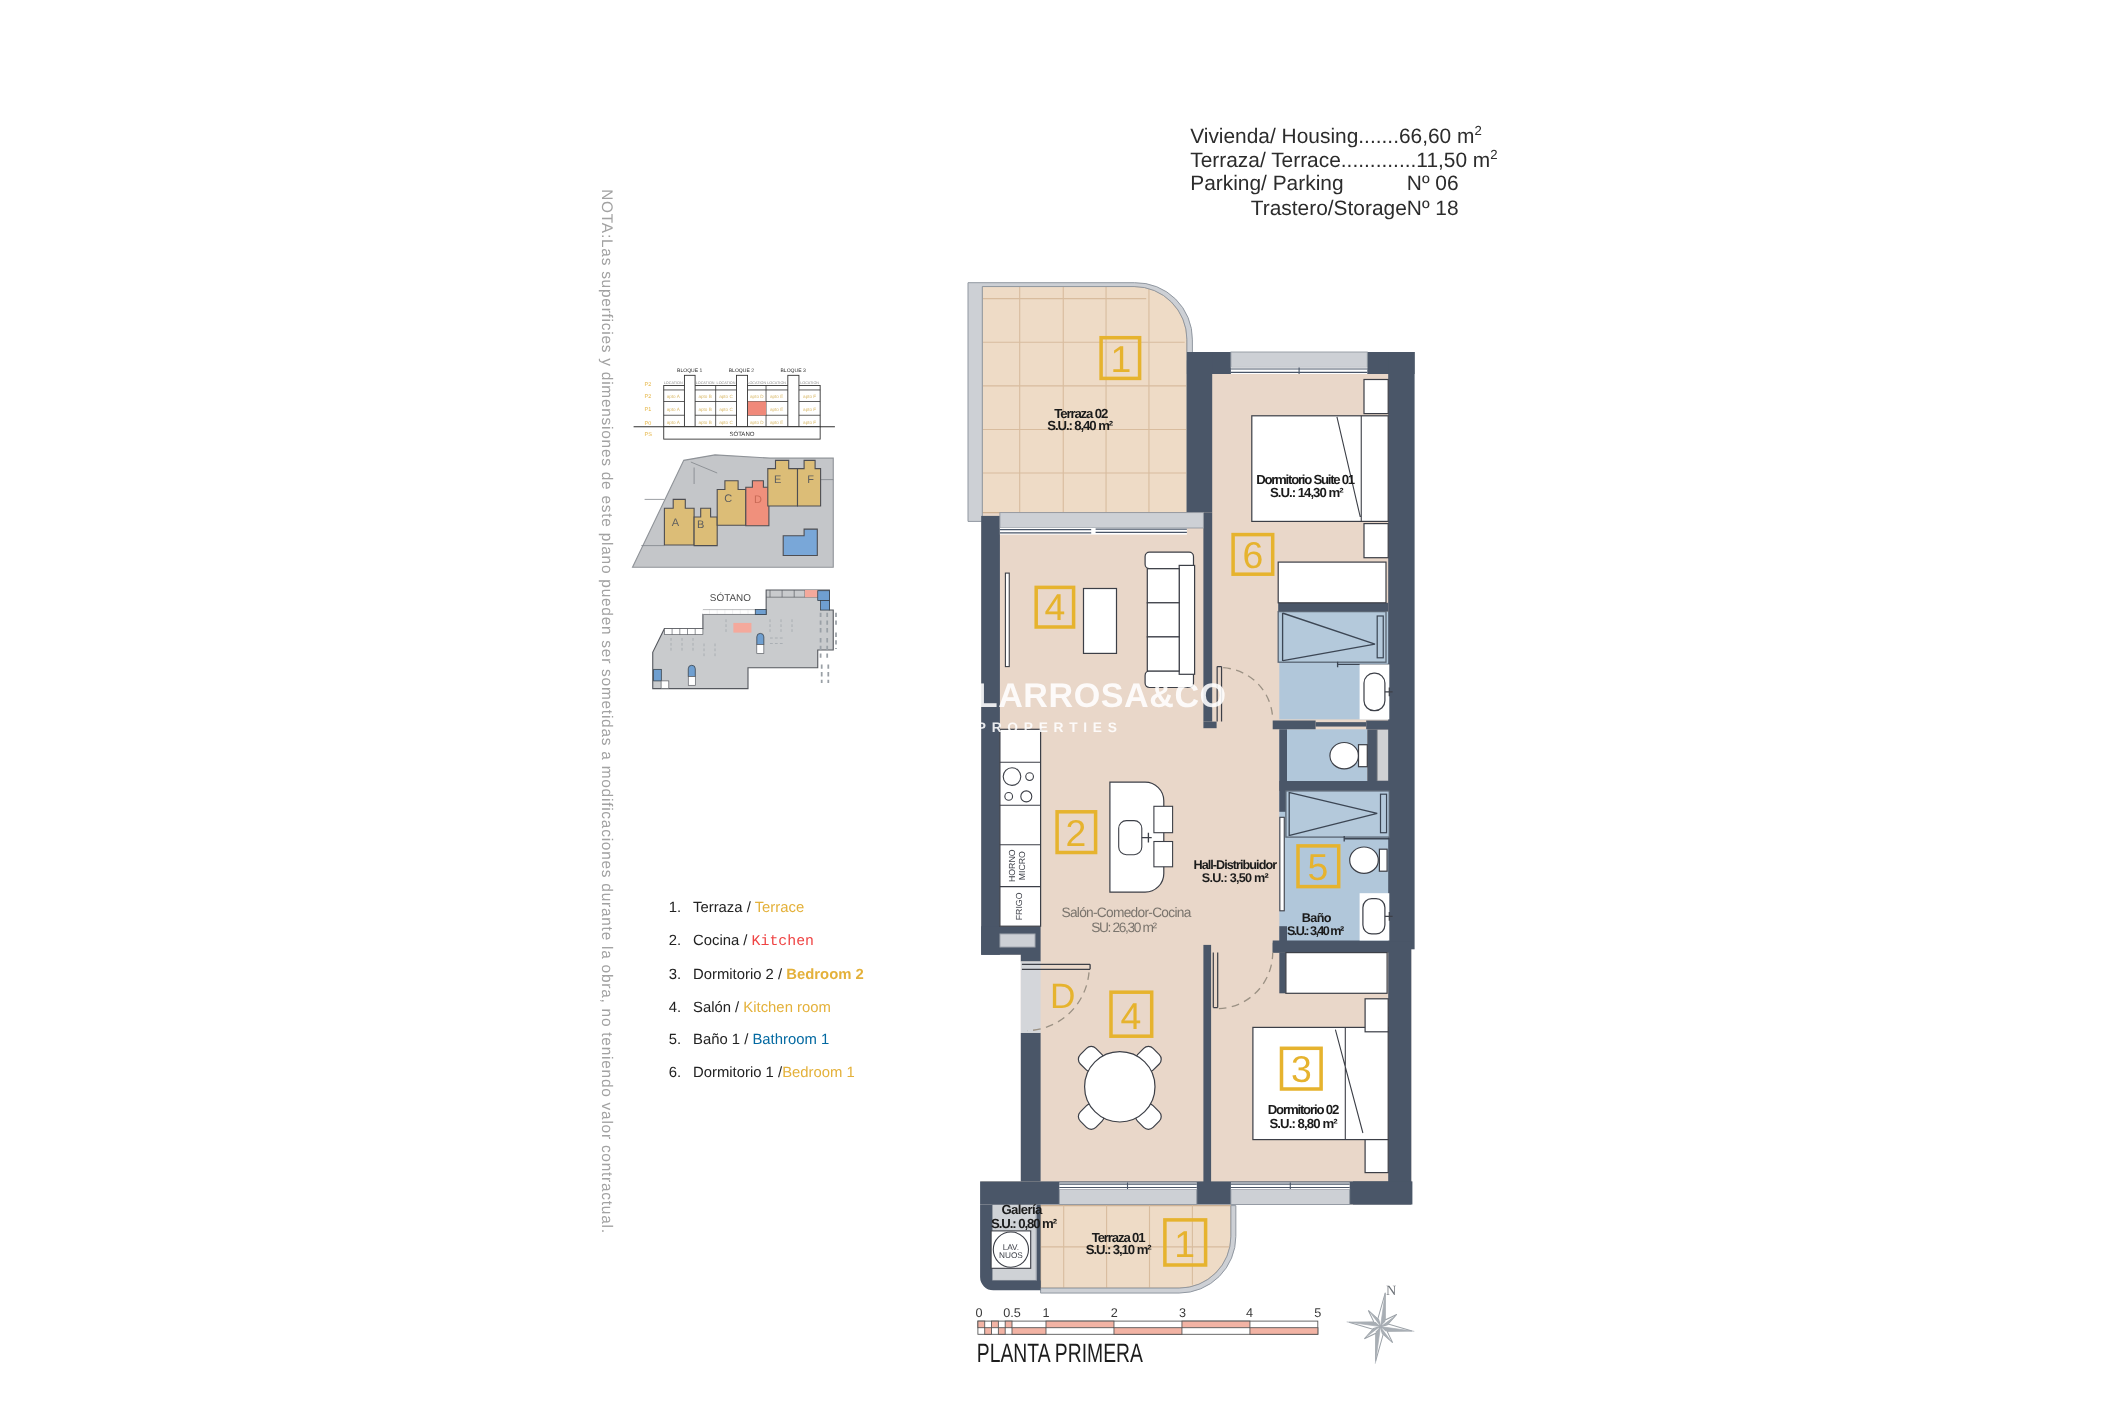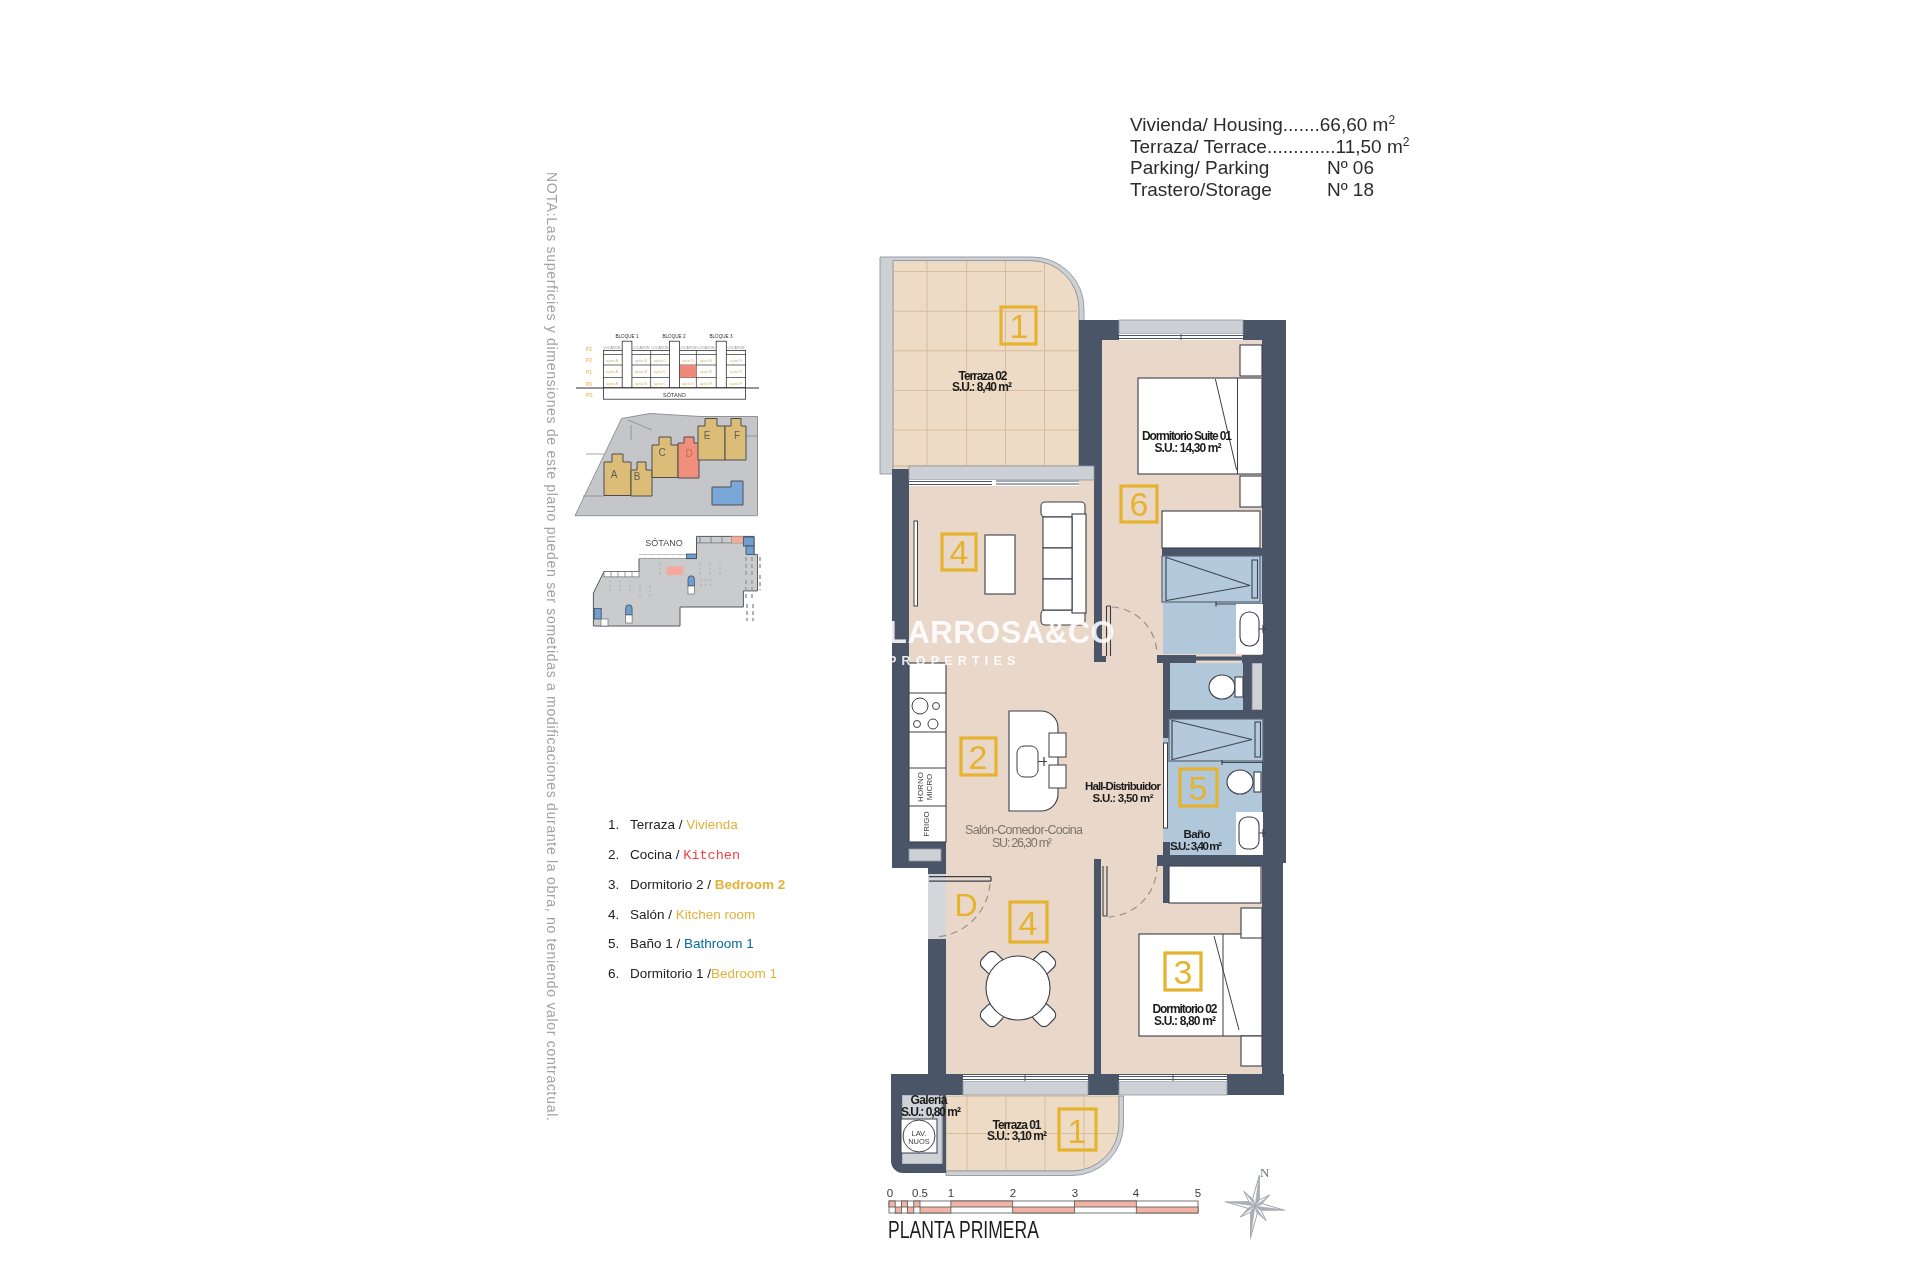--- a/index.html
+++ b/index.html
@@ -8,35 +8,35 @@
   .abs{position:absolute;}
 </style>
 </head>
 <body>
 <div id="page">
 
 <div class="abs" style="left:544px;top:172px;height:1020px;writing-mode:vertical-rl;
      font-size:14px;letter-spacing:0.7px;color:#a2a2a2;white-space:nowrap;">NOTA:Las superficies y dimensiones de este plano pueden ser sometidas a modificaciones durante la obra, no teniendo valor contractual.</div>
 
 
-<div class="abs" style="left:1130px;top:114px;width:268px;font-size:19px;color:#2c2c2c;line-height:21.5px;white-space:nowrap;">
+<div class="abs" style="left:1082px;top:114px;width:268px;font-size:19px;color:#2c2c2c;line-height:21.5px;white-space:nowrap;">
   <div>Vivienda/ Housing.......66,60 m<sup style="font-size:12px;line-height:0;">2</sup></div>
   <div>Terraza/ Terrace.............11,50 m<sup style="font-size:12px;line-height:0;">2</sup></div>
   <div style="display:flex;justify-content:space-between;">
         <span>Parking/ Parking</span>
         <span style="margin-right:24px;">Nº 06</span>
       </div>
-  <div style="display:flex;justify-content:space-between;">
+  <div style="display:flex;justify-content:flex-end;">
         <span>Trastero/Storage</span>
         <span style="margin-right:24px;">Nº 18</span>
       </div>
 </div>
 
 <div class="abs" style="left:608px;top:810px;font-size:13.5px;color:#222;line-height:29.6px;white-space:nowrap;">
-  <div><span style="display:inline-block;width:22px;">1.</span>Terraza / <span style="color:#e4b13a;">Vivienda</span></div>
+  <div><span style="display:inline-block;width:22px;">1.</span>Terraza / <span style="color:#e4b13a;">Terrace</span></div>
   <div><span style="display:inline-block;width:22px;">2.</span>Cocina / <span style="color:#ef4444;font-family:Liberation Mono, monospace;">Kitchen</span></div>
   <div><span style="display:inline-block;width:22px;">3.</span>Dormitorio 2 / <span style="color:#e4b13a;font-weight:bold;">Bedroom 2</span></div>
   <div><span style="display:inline-block;width:22px;">4.</span>Salón / <span style="color:#e4b13a;">Kitchen room</span></div>
   <div><span style="display:inline-block;width:22px;">5.</span>Baño 1 / <span style="color:#0369a1;">Bathroom 1</span></div>
   <div><span style="display:inline-block;width:22px;">6.</span>Dormitorio 1 /<span style="color:#e4b13a;">Bedroom 1</span></div>
 </div>
 
 <div class="abs" style="left:888px;top:615px;color:rgba(255,255,255,0.88);z-index:30;">
   <div style="font-size:31px;font-weight:700;letter-spacing:0.5px;">LARROSA&amp;CO</div>
   <div style="font-size:12.5px;font-weight:700;letter-spacing:5.2px;margin-top:3px;">PROPERTIES</div>

